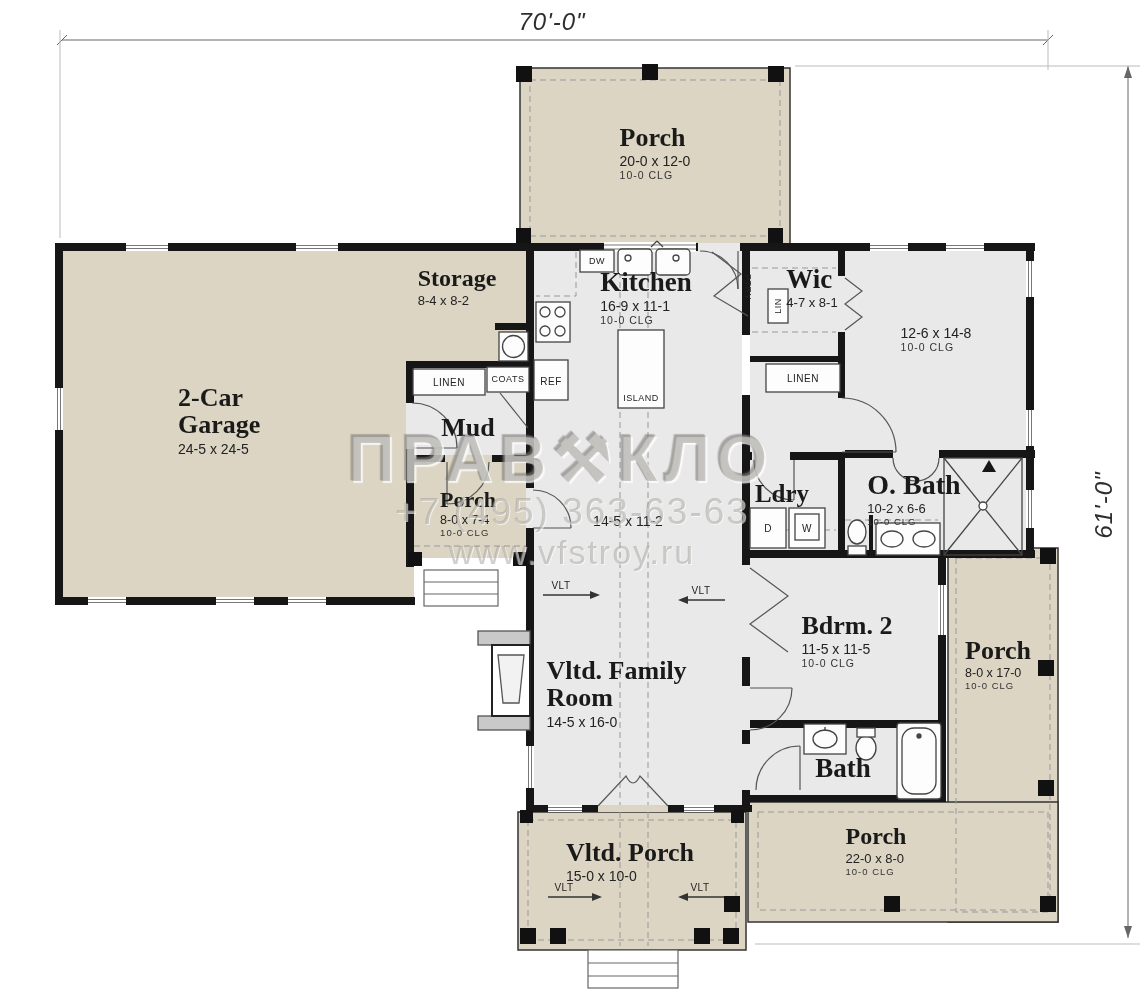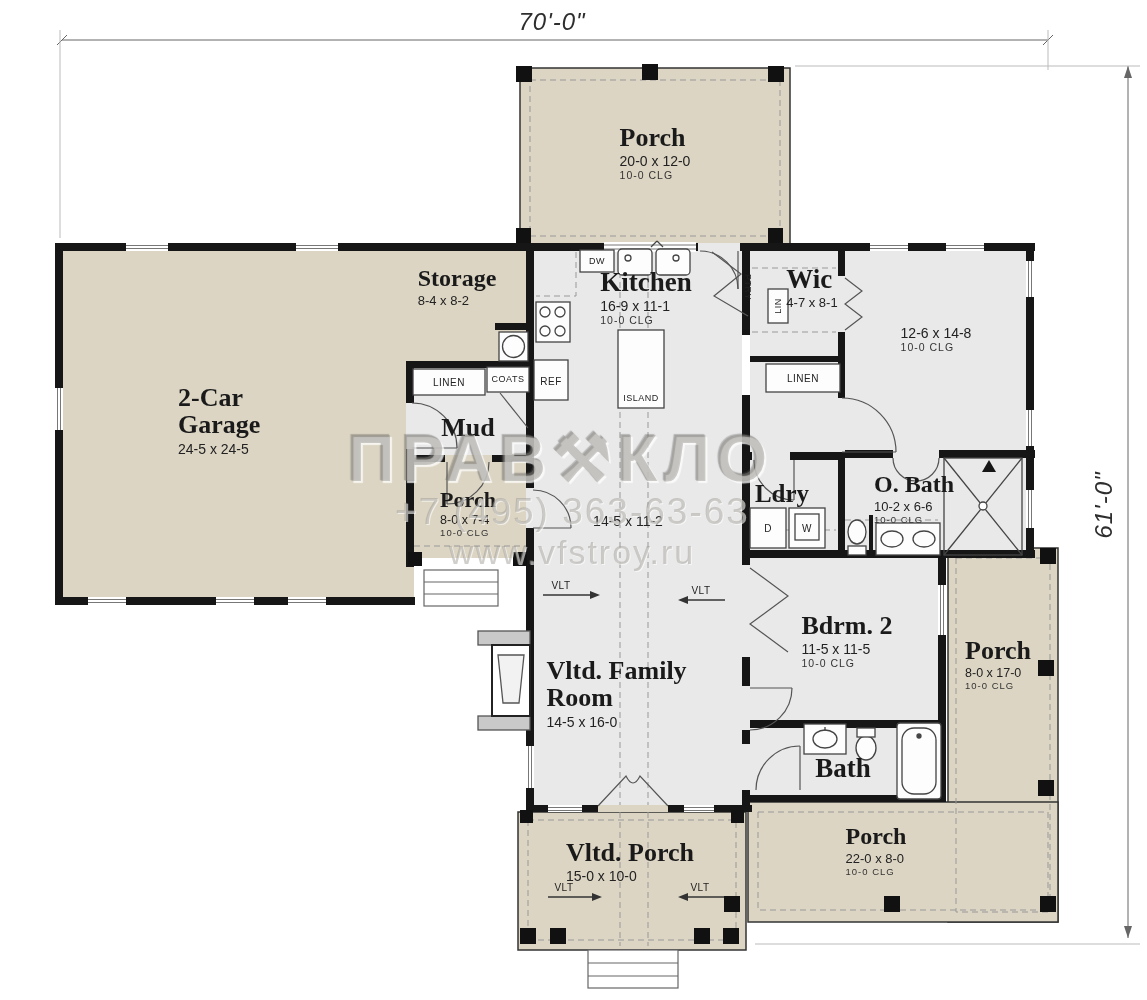--- a/index.html
+++ b/index.html
@@ -363,21 +363,21 @@
   <div class="dm" style="font-size:12.5px">8-0 x 7-4</div>
   <div class="cl" style="font-size:9.5px">10-0 CLG</div>
 </div>
 <div class="lbl" style="left:628px;top:520px">
   <div class="dm">14-5 x 11-2</div>
 </div>
 <div class="lbl" style="left:782px;top:494px">
   <div class="nm" style="font-size:25px">Ldry</div>
 </div>
 <div class="lbl" style="left:914px;top:498px">
-  <div class="nm" style="font-size:24px">O. Bath</div>
+  <div class="nm" style="font-size:28px">O. Bath</div>
   <div class="dm" style="font-size:13px">10-2 x 6-6</div>
   <div class="cl" style="font-size:9.5px">10-0 CLG</div>
 </div>
 <div class="lbl" style="left:847px;top:640px">
   <div class="nm" style="font-size:26px">Bdrm. 2</div>
   <div class="dm">11-5 x 11-5</div>
   <div class="cl">10-0 CLG</div>
 </div>
 <div class="lbl" style="left:998px;top:664px">
   <div class="nm" style="font-size:26px">Porch</div>

